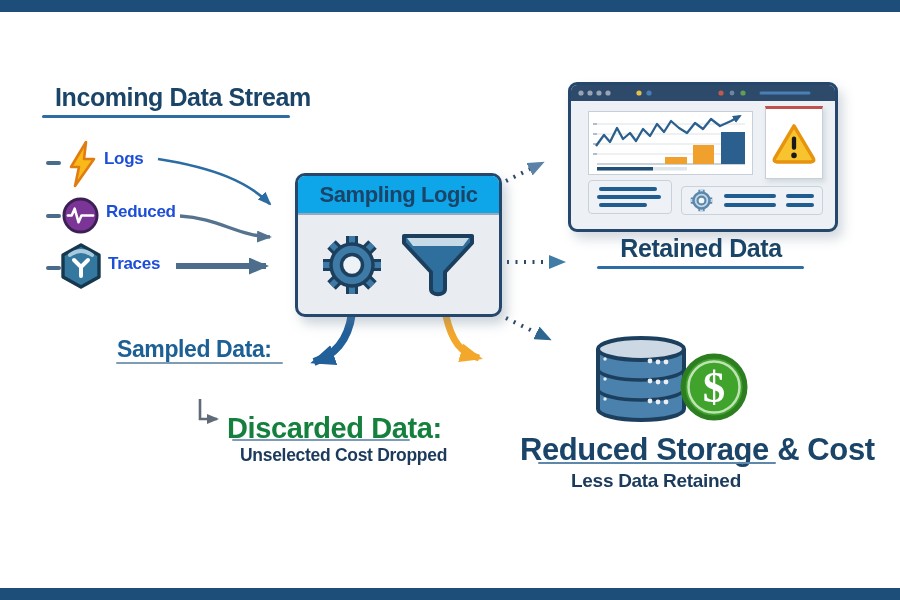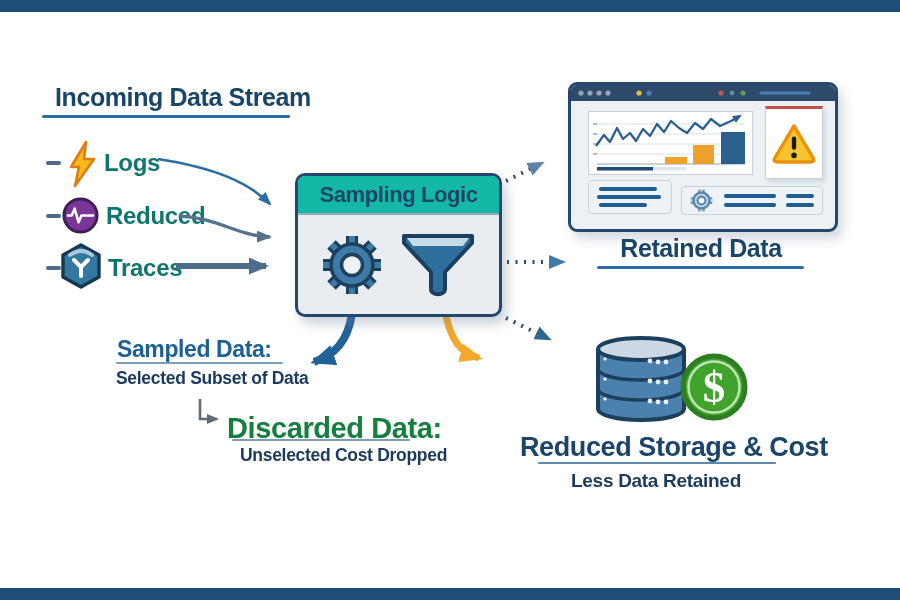--- a/index.html
+++ b/index.html
@@ -12,26 +12,26 @@
   
   .h-title{font-weight:700;letter-spacing:-0.4px;color:#1a4568;white-space:nowrap;text-align:right;}
   .h-sub{font-weight:700;letter-spacing:-0.3px;color:#1b3a5c;white-space:nowrap;}
   .rule{position:absolute;height:2.5px;background:#2e6da4;border-radius:2px;}
   .rule-thin{position:absolute;height:2px;background:#7d9cb5;border-radius:2px;}
 
   #incoming-title{left:55px;top:83px;font-size:25px;}
   #incoming-rule{left:42px;top:115px;width:248px;}
 
   .src-dash{position:absolute;width:15px;height:3.5px;background:#4a6b8a;border-radius:2px;}
-  .src-label{position:absolute;font-size:24px;font-weight:700;color:#0f766e;letter-spacing:-0.3px;}
+  .src-label{position:absolute;font-size:17px;font-weight:700;color:#1d4ed8;letter-spacing:-0.3px;}
 
   
   #sampling-box{left:295px;top:173px;width:201px;height:138px;background:#e9edf1;
     border:3px solid #24476b;border-radius:10px;box-shadow:5px 7px 12px rgba(110,130,150,.35);}
-  #sampling-header{position:absolute;left:0;top:0;right:0;height:37px;background:#14b8a6;
+  #sampling-header{position:absolute;left:0;top:0;right:0;height:37px;background:#0ea5e9;
     border-bottom:2px solid #9aa9b8;border-radius:7px 7px 0 0;display:flex;align-items:center;justify-content:center;}
   #sampling-title{font-size:22px;font-weight:700;color:#1a4568;letter-spacing:-0.4px;}
   #sampling-body{position:absolute;left:0;top:39px;right:0;bottom:0;display:flex;align-items:center;justify-content:center;gap:14px;}
 
   
   #dash-window{left:568px;top:82px;width:264px;height:144px;background:#edf1f5;
     border:3px solid #24476b;border-radius:9px;box-shadow:5px 7px 12px rgba(110,130,150,.3);}
   #dash-titlebar{position:absolute;left:0;top:0;right:0;height:16px;background:#2e4a6b;border-radius:6px 6px 0 0;}
   .panel{position:absolute;background:#ffffff;border:1px solid #c7cfd8;}
   #chart-panel{left:17px;top:26px;width:163px;height:62px;}
@@ -40,21 +40,21 @@
   .mini-card{position:absolute;background:#eef2f6;border:1px solid #c9d2db;border-radius:4px;}
   #list-card{left:17px;top:95px;width:82px;height:32px;}
   #gear-card{left:110px;top:101px;width:140px;height:27px;}
   .mini-line{position:absolute;height:4px;background:#1f5c8f;border-radius:2px;}
 
   
   #analyzed-block{left:570px;top:234px;width:262px;text-align:center;}
   #analyzed-rule{left:597px;top:266px;width:207px;}
   #analyzed-sub{left:570px;top:274px;width:262px;text-align:center;font-size:19px;}
 
-  #storage-title{left:520px;top:432px;width:272px;text-align:left;font-size:27px;}
+  #storage-title{left:520px;top:432px;width:272px;text-align:left;font-size:31px;}
   #storage-rule{left:538px;top:462px;width:238px;height:2px;background:#5d87ab;}
   #storage-sub{left:520px;top:470px;width:272px;text-align:center;font-size:19px;}
 
   #sampled-title{left:117px;top:336px;font-size:23px;color:#1c6095;}
   #sampled-rule{left:116px;top:362px;width:167px;}
   #sampled-sub{left:116px;top:368px;font-size:17.5px;}
 
   #discarded-title{left:227px;top:412px;font-size:29px;color:#15803d;}
   #discarded-rule{left:232px;top:439px;width:178px;}
   #discarded-sub{left:240px;top:445px;font-size:17.5px;}
@@ -234,21 +234,20 @@
       <div class="mini-line" style="left:104px;top:7px;width:28px;height:3.5px;"></div>
       <div class="mini-line" style="left:104px;top:16px;width:28px;height:3.5px;"></div>
     </div>
   </div>
 
   <div id="analyzed-block" class="abs h-title" style="font-size:25px;">Retained Data</div>
   <div id="analyzed-rule" class="rule"></div>
 
   <div id="sampled-title" class="abs h-title">Sampled Data:</div>
   <div id="sampled-rule" class="rule-thin"></div>
-  <div id="sampled-sub" class="abs h-sub">Selected Subset of Data</div>
 
   <div id="discarded-title" class="abs h-title">Discarded Data:</div>
   <div id="discarded-rule" class="rule-thin"></div>
   <div id="discarded-sub" class="abs h-sub">Unselected Cost Dropped</div>
 
   <svg id="db-icon" class="abs" width="106" height="96" viewBox="0 0 106 96">
     <path d="M10,18 L10,78 A43,11 0 0 0 96,78 L96,18" fill="#4a81ad" stroke="#1d3f5e" stroke-width="4"></path>
     <path d="M10,38 A43,11 0 0 0 96,38" fill="none" stroke="#1d3f5e" stroke-width="3.5"></path>
     <path d="M10,58 A43,11 0 0 0 96,58" fill="none" stroke="#1d3f5e" stroke-width="3.5"></path>
     <ellipse cx="53" cy="18" rx="43" ry="11" fill="#ccd9e4" stroke="#1d3f5e" stroke-width="4"></ellipse>

